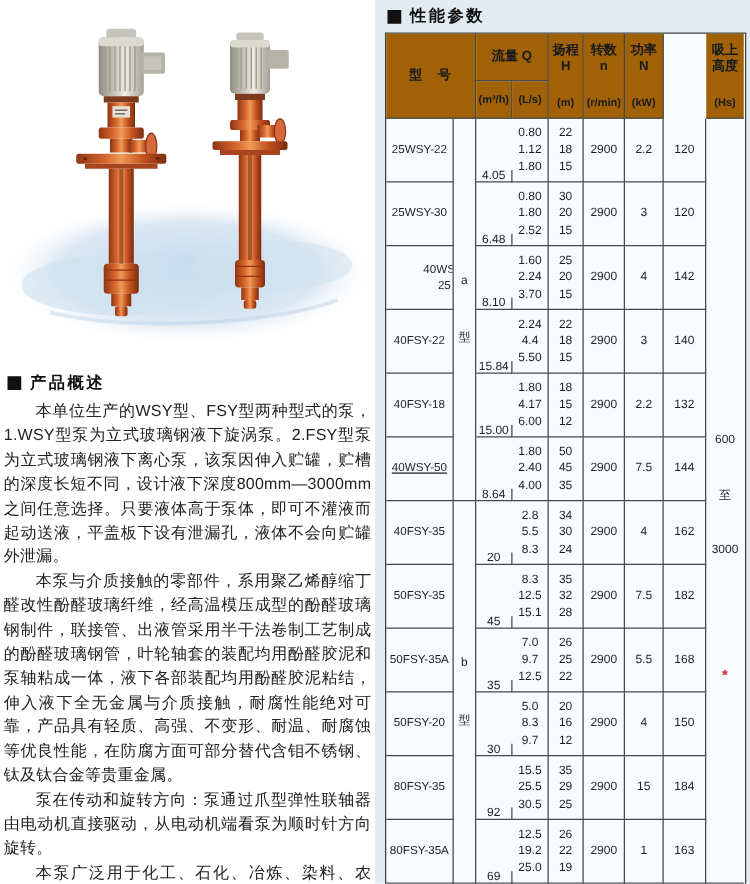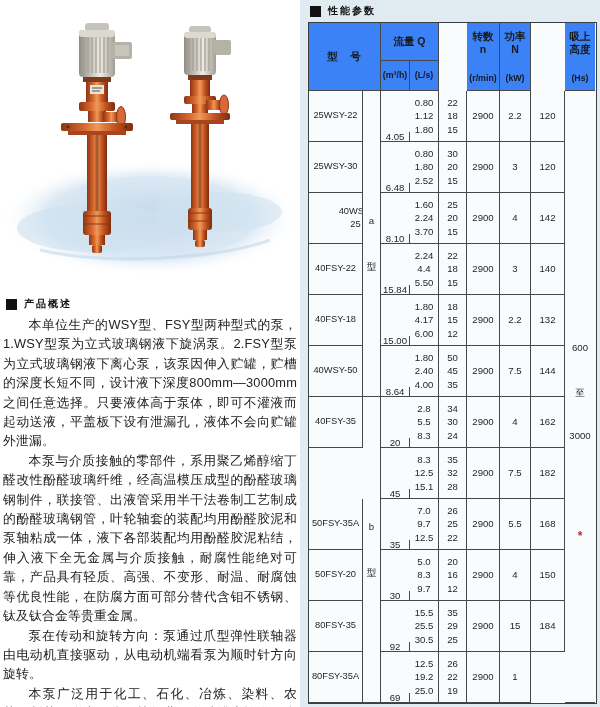--- a/index.html
+++ b/index.html
@@ -10,21 +10,21 @@
   }
   .page { position:relative; width:600px; height:707px; background:#fdfdfc; }
 
   
   .left-panel { position:absolute; left:0; top:0; width:300px; height:707px; background:#ffffff; }
   .photo-wrap { position:relative; width:300px; height:294px; overflow:hidden; background:#ffffff; }
   .photo-wrap svg { display:block; }
 
   .section-heading { display:flex; align-items:center; gap:7px; padding:3px 4px 0 6px; }
   .bullet-sq { width:11px; height:11px; background:#111; display:inline-block; flex:0 0 auto; }
-  .section-heading h2 { font-size:10px; font-weight:bold; letter-spacing:2px; color:#111; }
+  .section-heading h2 { font-size:13px; font-weight:bold; letter-spacing:2px; color:#111; }
 
   .overview-text { padding:4px 3px 0 3px; }
   .overview-text p {
     font-size:12.8px; line-height:19.4px; text-align:justify;
     text-indent:2em; letter-spacing:0.2px; color:#222;
   }
 
   
   .right-panel { position:absolute; left:300px; top:0; width:300px; height:707px; background:#e1ebf2; padding:4px 0 0 8px; }
   .right-panel .section-heading { padding:0 0 4px 2px; }
@@ -37,21 +37,21 @@
     background:#f9fcfd;
     width:289px;
   }
   .cell {
     border-right:1px solid #45494c; border-bottom:1px solid #45494c;
     display:flex; align-items:center; justify-content:center;
     text-align:center; white-space:pre-line;
     font-size:9.6px; line-height:13.5px; color:#1d1f21;
     overflow:hidden;
   }
-  .hd { background:#3b82f6; font-weight:600; font-size:10.5px; color:#17191c; }
+  .hd { background:#a16207; font-weight:600; font-size:10.5px; color:#17191c; }
   .tall { flex-direction:column; justify-content:space-between; padding:7px 0 5px 0; }
   .tall .hu { font-weight:600; font-size:8.8px; }
   .tall .hl { line-height:13px; }
   .no-br { border-right:none; }
 
   .h-model { grid-area:1/1/3/3; letter-spacing:1px; }
   .h-flow  { grid-area:1/3/2/5; }
   .h-m3h   { grid-area:2/3/3/4; font-size:8.8px; }
   .h-ls    { grid-area:2/4/3/5; font-size:8.8px; }
   .h-h     { grid-area:1/5/3/6; }
@@ -182,20 +182,25 @@
       <span class="bullet-sq"></span>
       <h2>性能参数</h2>
     </div>
 
     <div class="perf-table" id="perf-table">
 
       <div class="cell hd h-model">型　号</div>
       <div class="cell hd h-flow">流量 Q</div>
       <div class="cell hd h-m3h">(m³/h)</div>
       <div class="cell hd h-ls">(L/s)</div>
+      <div class="cell hd tall h-h">
+        <span class="hl">扬程
+H</span>
+        <span class="hu">(m)</span>
+      </div>
       <div class="cell hd tall h-n">
         <span class="hl">转数
 n</span>
         <span class="hu">(r/min)</span>
       </div>
       <div class="cell hd tall h-p">
         <span class="hl">功率
 N</span>
         <span class="hu">(kW)</span>
       </div>
@@ -279,21 +284,21 @@
       <div class="cell c-q2" style="grid-row: 7;">1.80
 4.17
 6.00</div>
       <div class="cell c-h" style="grid-row: 7;">18
 15
 12</div>
       <div class="cell c-n" style="grid-row: 7;">2900</div>
       <div class="cell c-p" style="grid-row: 7;">2.2</div>
       <div class="cell c-d" style="grid-row: 7;">132</div>
 
-      <div class="cell c-model" style="grid-row: 8;">40WSY-50</div>
+      <div class="cell c-model" style="grid-row: 8; text-decoration: underline;">40WSY-50</div>
       <div class="cell c-q1" style="grid-row: 8;">6.48
 8.64
 14.40</div>
       <div class="cell c-q2" style="grid-row: 8;">1.80
 2.40
 4.00</div>
       <div class="cell c-h" style="grid-row: 8;">50
 45
 35</div>
       <div class="cell c-n" style="grid-row: 8;">2900</div>
@@ -307,20 +312,21 @@
       <div class="cell c-q2" style="grid-row: 9;">2.8
 5.5
 8.3</div>
       <div class="cell c-h" style="grid-row: 9;">34
 30
 24</div>
       <div class="cell c-n" style="grid-row: 9;">2900</div>
       <div class="cell c-p" style="grid-row: 9;">4</div>
       <div class="cell c-d" style="grid-row: 9;">162</div>
 
+      <div class="cell c-model" style="grid-row: 10;">50FSY-35</div>
       <div class="cell c-q1" style="grid-row: 10;">30
 45
 55</div>
       <div class="cell c-q2" style="grid-row: 10;">8.3
 12.5
 15.1</div>
       <div class="cell c-h" style="grid-row: 10;">35
 32
 28</div>
       <div class="cell c-n" style="grid-row: 10;">2900</div>
@@ -374,16 +380,17 @@
 69
 90</div>
       <div class="cell c-q2" style="grid-row: 14;">12.5
 19.2
 25.0</div>
       <div class="cell c-h" style="grid-row: 14;">26
 22
 19</div>
       <div class="cell c-n" style="grid-row: 14;">2900</div>
       <div class="cell c-p" style="grid-row: 14;">1</div>
+      <div class="cell c-d" style="grid-row: 14;">163</div>
     </div>
 
   </div>
 </div>
 
 </body></html>

